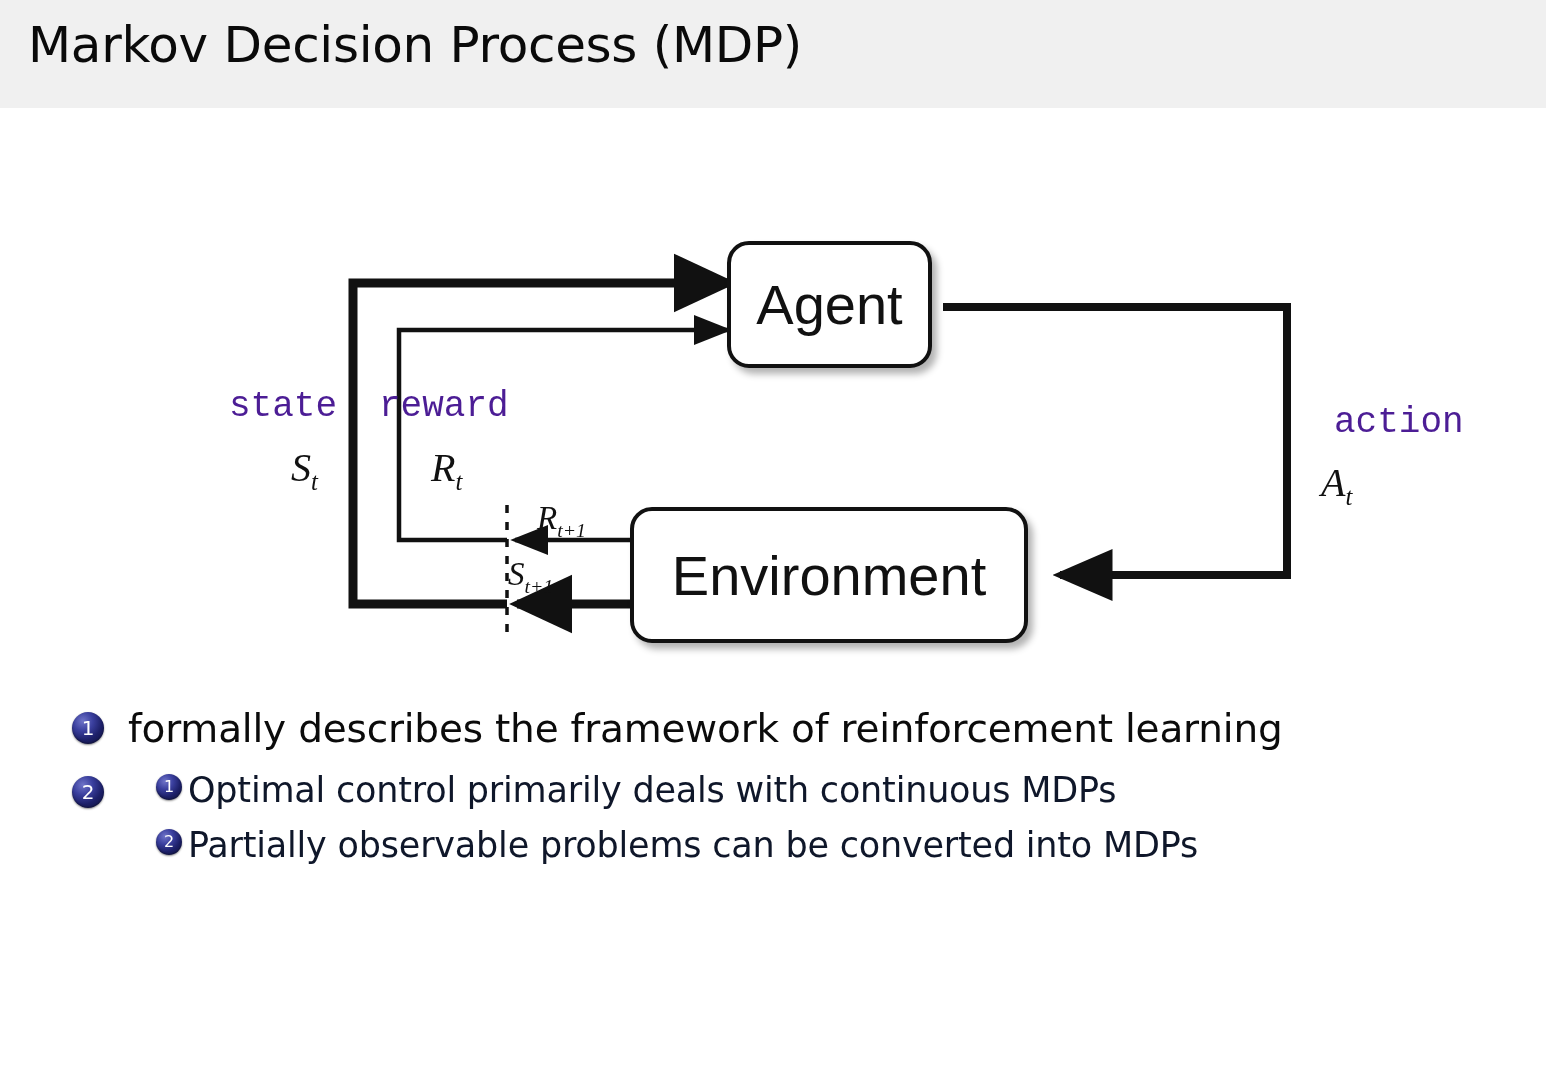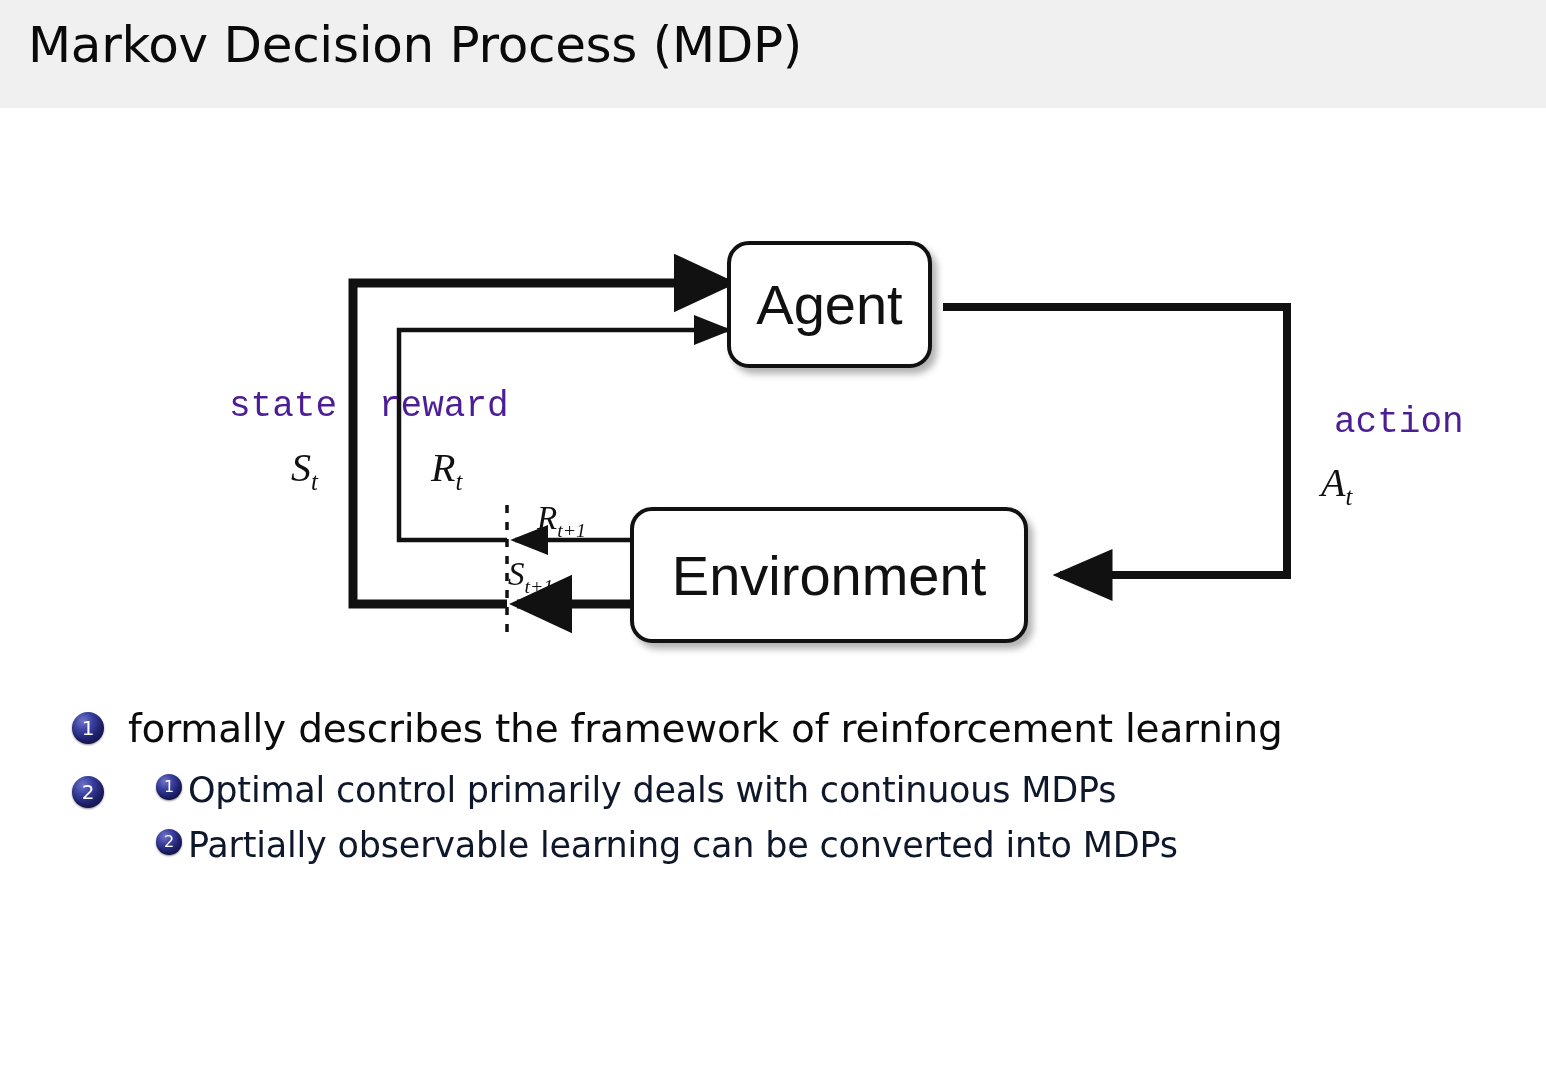--- a/index.html
+++ b/index.html
@@ -286,19 +286,19 @@
     <li class="bullet-row">
       <span class="badge badge-l1">2</span>
 
       <ul class="level2">
         <li class="bullet-row">
           <span class="badge badge-l2">1</span>
           <div class="bullet-text-l2">Optimal control primarily deals with continuous MDPs</div>
         </li>
         <li class="bullet-row">
           <span class="badge badge-l2">2</span>
-          <div class="bullet-text-l2">Partially observable learning can be converted into MDPs</div>
+          <div class="bullet-text-l2">Partially observable problems can be converted into MDPs</div>
         </li>
       </ul>
     </li>
 
   </ul>
 </div>
 
 </body></html>

